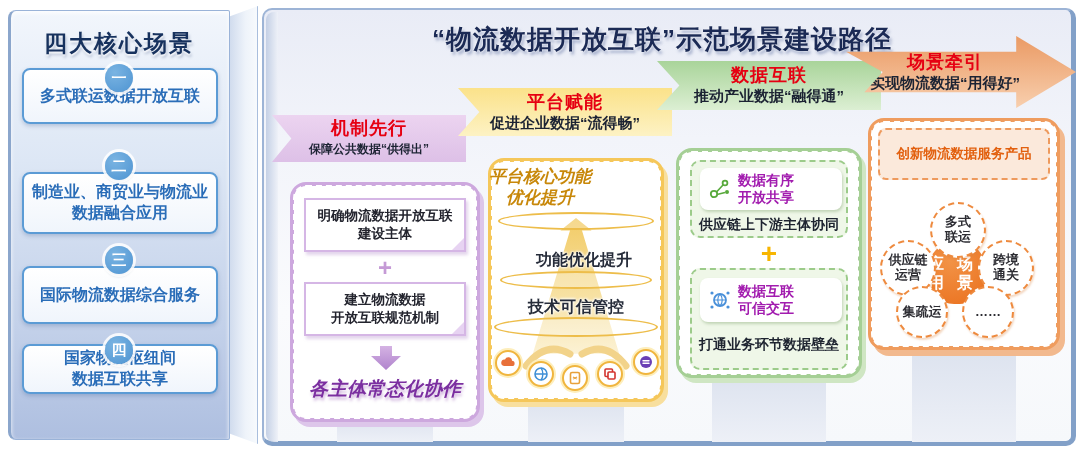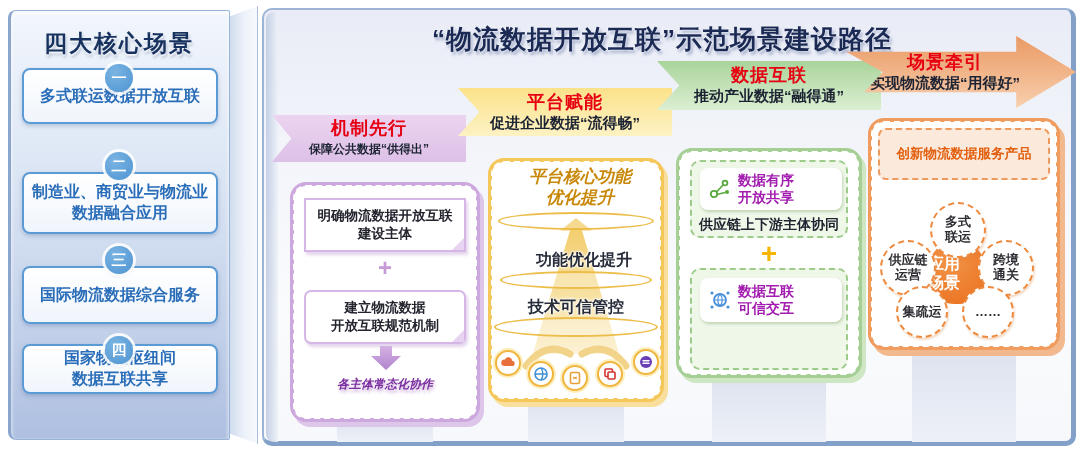--- a/index.html
+++ b/index.html
@@ -68,21 +68,21 @@
   .mech-card{left:304px;width:162px;height:54px;background:#fff;border:2px solid #d5b6e5;
     display:flex;flex-direction:column;align-items:center;justify-content:center;
     font-size:13.5px;font-weight:800;color:#23242e;line-height:1.3;text-align:center;
     box-shadow:2px 3px 3px rgba(175,135,200,.35);position:absolute;}
   .mech-card::after{content:"";position:absolute;right:0;bottom:0;width:0;height:0;
     border-style:solid;border-width:0 0 12px 12px;border-color:transparent transparent #e7d3f2 transparent;}
   .plus{font-weight:800;text-align:center;}
   .down-arrow{left:371px;top:346px;width:30px;height:24px;
     clip-path:polygon(30% 0,70% 0,70% 42%,100% 42%,50% 100%,0 42%,30% 42%);
     background:linear-gradient(180deg,#d4b2e3,#b084cd);}
-  .script-purple{font-family:"DejaVu Serif",serif;font-style:italic;font-weight:bold;font-size:12px;
+  .script-purple{font-family:"DejaVu Serif",serif;font-style:italic;font-weight:bold;font-size:19px;
     color:#7b2fa0;text-shadow:1px 3px 3px rgba(123,47,160,.35);white-space:nowrap;}
   .script-gold{font-family:"DejaVu Serif",serif;font-style:italic;font-weight:bold;font-size:17px;
     color:#c8880a;line-height:1.25;text-align:center;}
 
   
   .cone{left:516px;top:218px;width:120px;height:140px;
     clip-path:polygon(50% 0%,63% 9%,55% 9%,86% 97%,14% 97%,45% 9%,37% 9%);
     background:linear-gradient(180deg,#f2cb66 0%,#f7e1a2 55%,#fcf3d8 100%);}
   .ellipse{border:2px solid #edbd4a;border-radius:50%;background:rgba(255,255,255,.25);}
   .cap-label{width:176px;text-align:center;font-size:16px;font-weight:800;color:#262c3a;
@@ -96,21 +96,21 @@
     display:flex;align-items:center;gap:6px;padding:0 8px;}
   .pill-text{font-size:14px;font-weight:800;color:#a21caf;line-height:1.25;}
   .green-caption{position:absolute;width:100%;text-align:center;font-size:14px;font-weight:800;color:#1e2430;}
 
   
   .app-headline{left:878px;top:128px;width:172px;height:52px;border:2px dashed #ee9a5d;border-radius:8px;
     background:#fbe9db;display:flex;flex-direction:column;align-items:center;justify-content:center;
     font-size:13.5px;font-weight:800;color:#e2600f;line-height:1.35;}
   .flower-center{left:928px;top:242px;width:58px;height:62px;border-radius:45%;
     background:radial-gradient(circle at 38% 30%,#f29347,#ea6f1c);
-    display:flex;flex-direction:column;align-items:flex-start;justify-content:center;
+    display:flex;align-items:center;justify-content:center;
     color:#fff;font-size:16px;font-weight:800;line-height:1.2;z-index:1;}
   .petal{border:2px dashed #ee8a3e;border-radius:50%;background:#fff;z-index:2;
     display:flex;flex-direction:column;align-items:center;justify-content:center;
     font-size:13px;font-weight:800;color:#2d2d33;line-height:1.15;text-align:right;
     box-shadow:1px 2px 2px rgba(220,130,60,.3);}
 </style>
 </head>
 <body>
 
 <div id="app">
@@ -149,29 +149,29 @@
   <div class="abs pillar" style="left:528px;top:398px;width:96px;height:44px;"></div>
   <div class="abs pillar" style="left:712px;top:376px;width:114px;height:66px;"></div>
   <div class="abs pillar" style="left:912px;top:350px;width:104px;height:92px;"></div>
 
   <div class="abs col-box col-purple" style="left:290px;top:182px;width:190px;height:240px;"></div>
   <div class="mech-card" style="top:198px;">
     <span>明确物流数据开放互联</span>
     <span>建设主体</span>
   </div>
   <div class="abs plus" style="left:370px;top:254px;width:30px;font-size:24px;color:#c59ad6;">+</div>
-  <div class="mech-card" style="top:290px;border-radius:7px;">
+  <div class="mech-card" style="top:282px;">
     <span>建立物流数据</span>
     <span>开放互联规范机制</span>
   </div>
   <div class="abs down-arrow"></div>
   <div class="abs script-purple" style="left:290px;top:376px;width:190px;text-align:center;">各主体常态化协作</div>
 
   <div class="abs col-box col-yellow" style="left:488px;top:158px;width:176px;height:244px;"></div>
-  <div class="abs script-gold" style="left:508px;top:166px;width:144px;">
+  <div class="abs script-gold" style="left:468px;top:166px;width:144px;">
     <span style="display:block;">平台核心功能</span>
     <span style="display:block;">优化提升</span>
   </div>
   <div class="abs cone"></div>
   <div class="abs ellipse" style="left:498px;top:212px;width:156px;height:18px;"></div>
   <div class="abs cap-label" style="left:496px;top:250px;">功能优化提升</div>
   <div class="abs ellipse" style="left:500px;top:271px;width:152px;height:18px;"></div>
   <div class="abs cap-label" style="left:488px;top:297px;">技术可信管控</div>
   <div class="abs ellipse" style="left:494px;top:317px;width:164px;height:20px;"></div>
 
@@ -238,20 +238,21 @@
         <circle cx="4" cy="5" r="1.6" fill="#4a90d9"></circle>
           <circle cx="20" cy="5" r="1.6" fill="#4a90d9"></circle>
         <circle cx="4" cy="19" r="1.6" fill="#4a90d9"></circle>
           <circle cx="20" cy="19" r="1.6" fill="#4a90d9"></circle>
       </svg>
       <div class="pill-text">
         <span style="display:block;">数据互联</span>
         <span style="display:block;">可信交互</span>
       </div>
     </div>
+    <div class="green-caption" style="top:66px;">打通业务环节数据壁垒</div>
   </div>
 
   <div class="abs col-box col-orange" style="left:868px;top:118px;width:192px;height:232px;"></div>
   <div class="abs app-headline">
     <span>创新物流数据服务产品</span>
   </div>
 
   <div class="abs flower-center">
     <span>应用</span>
     <span>场景</span>

